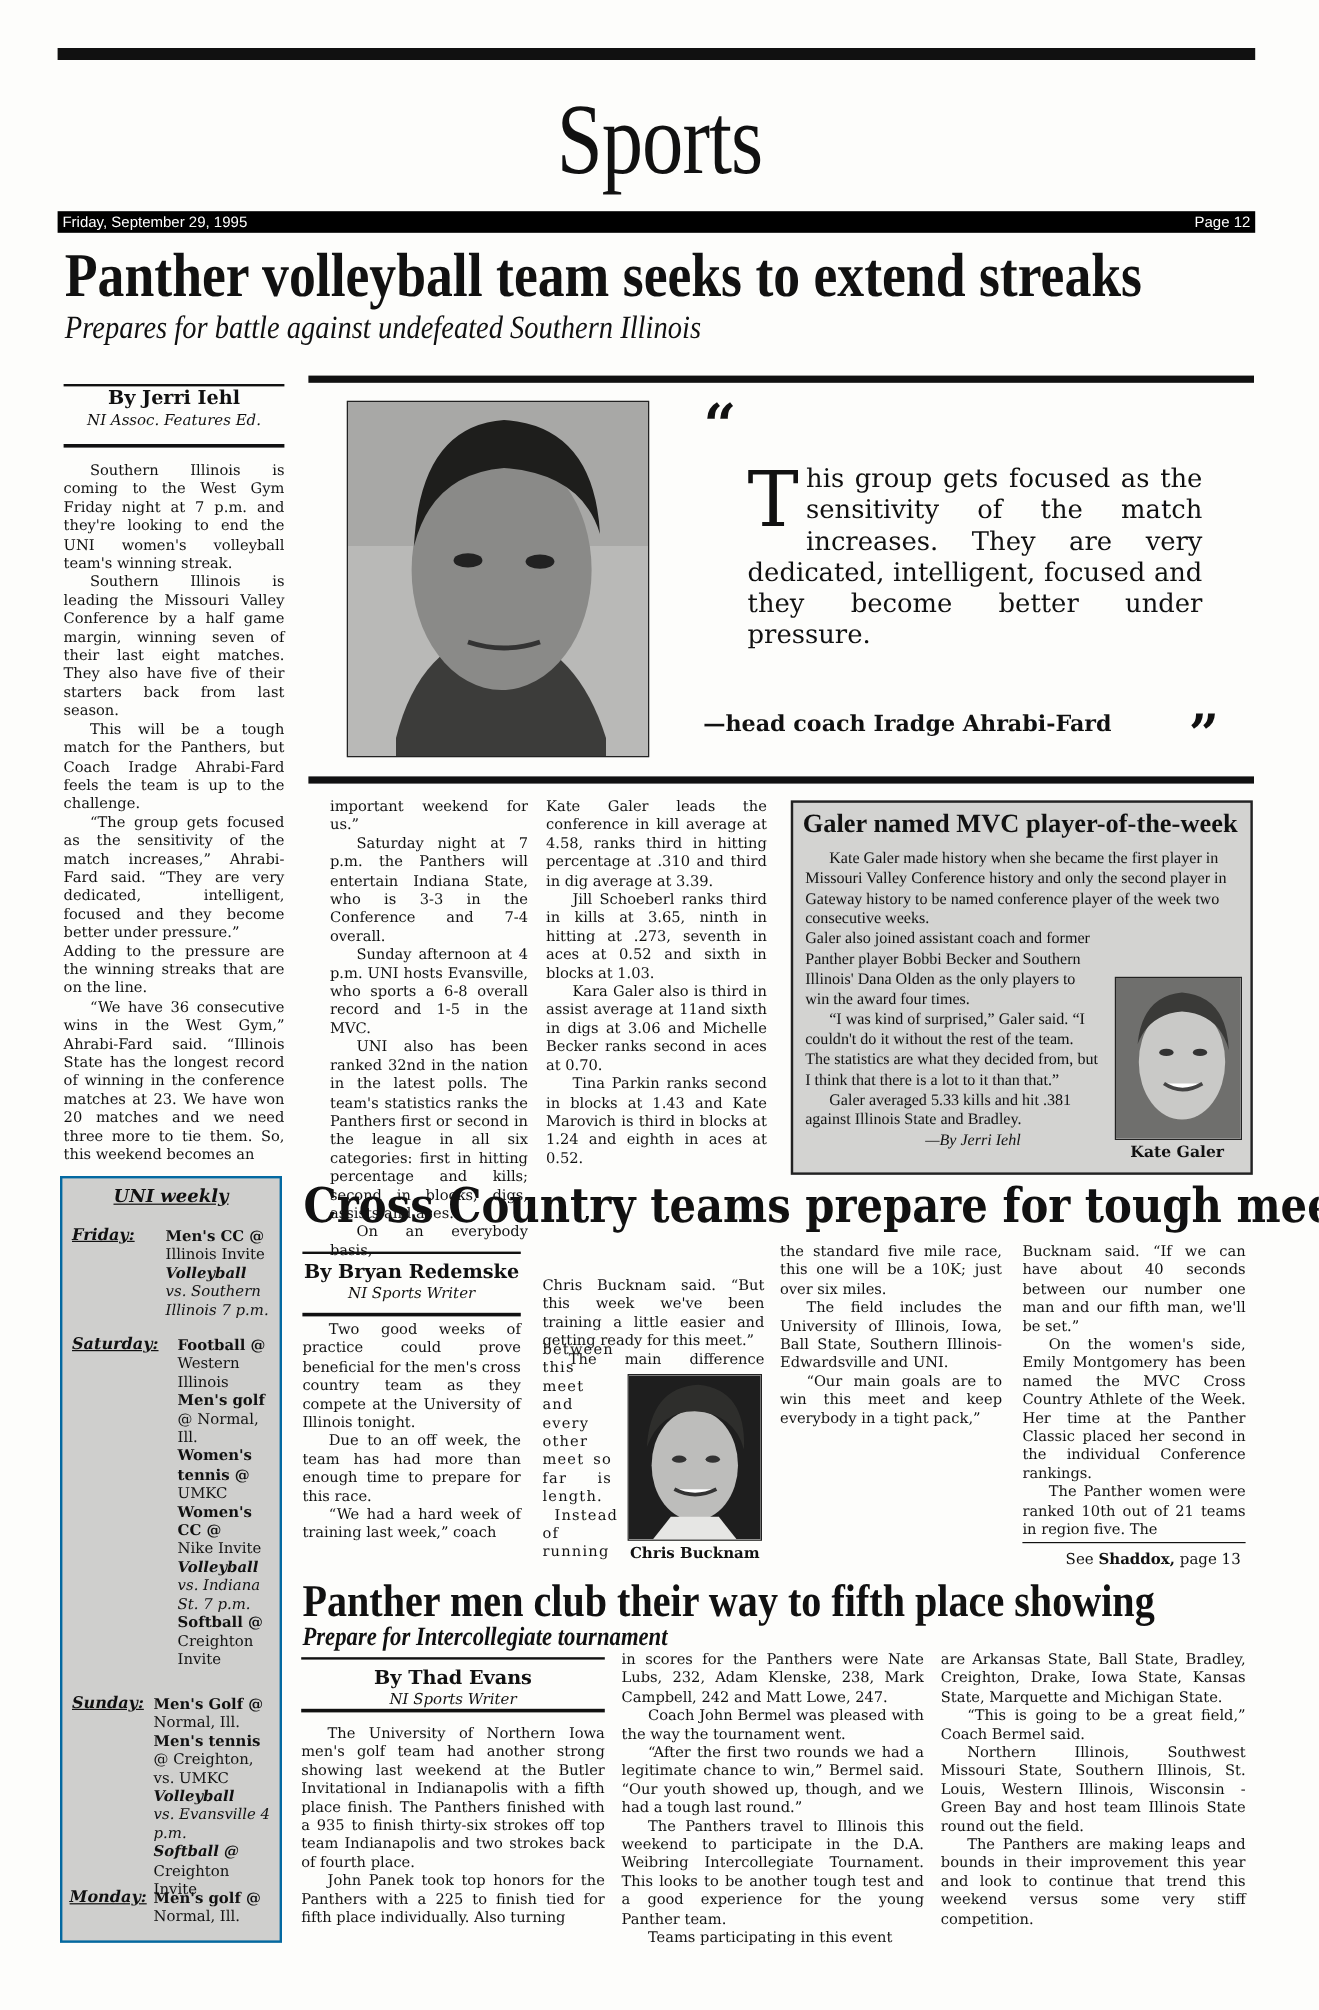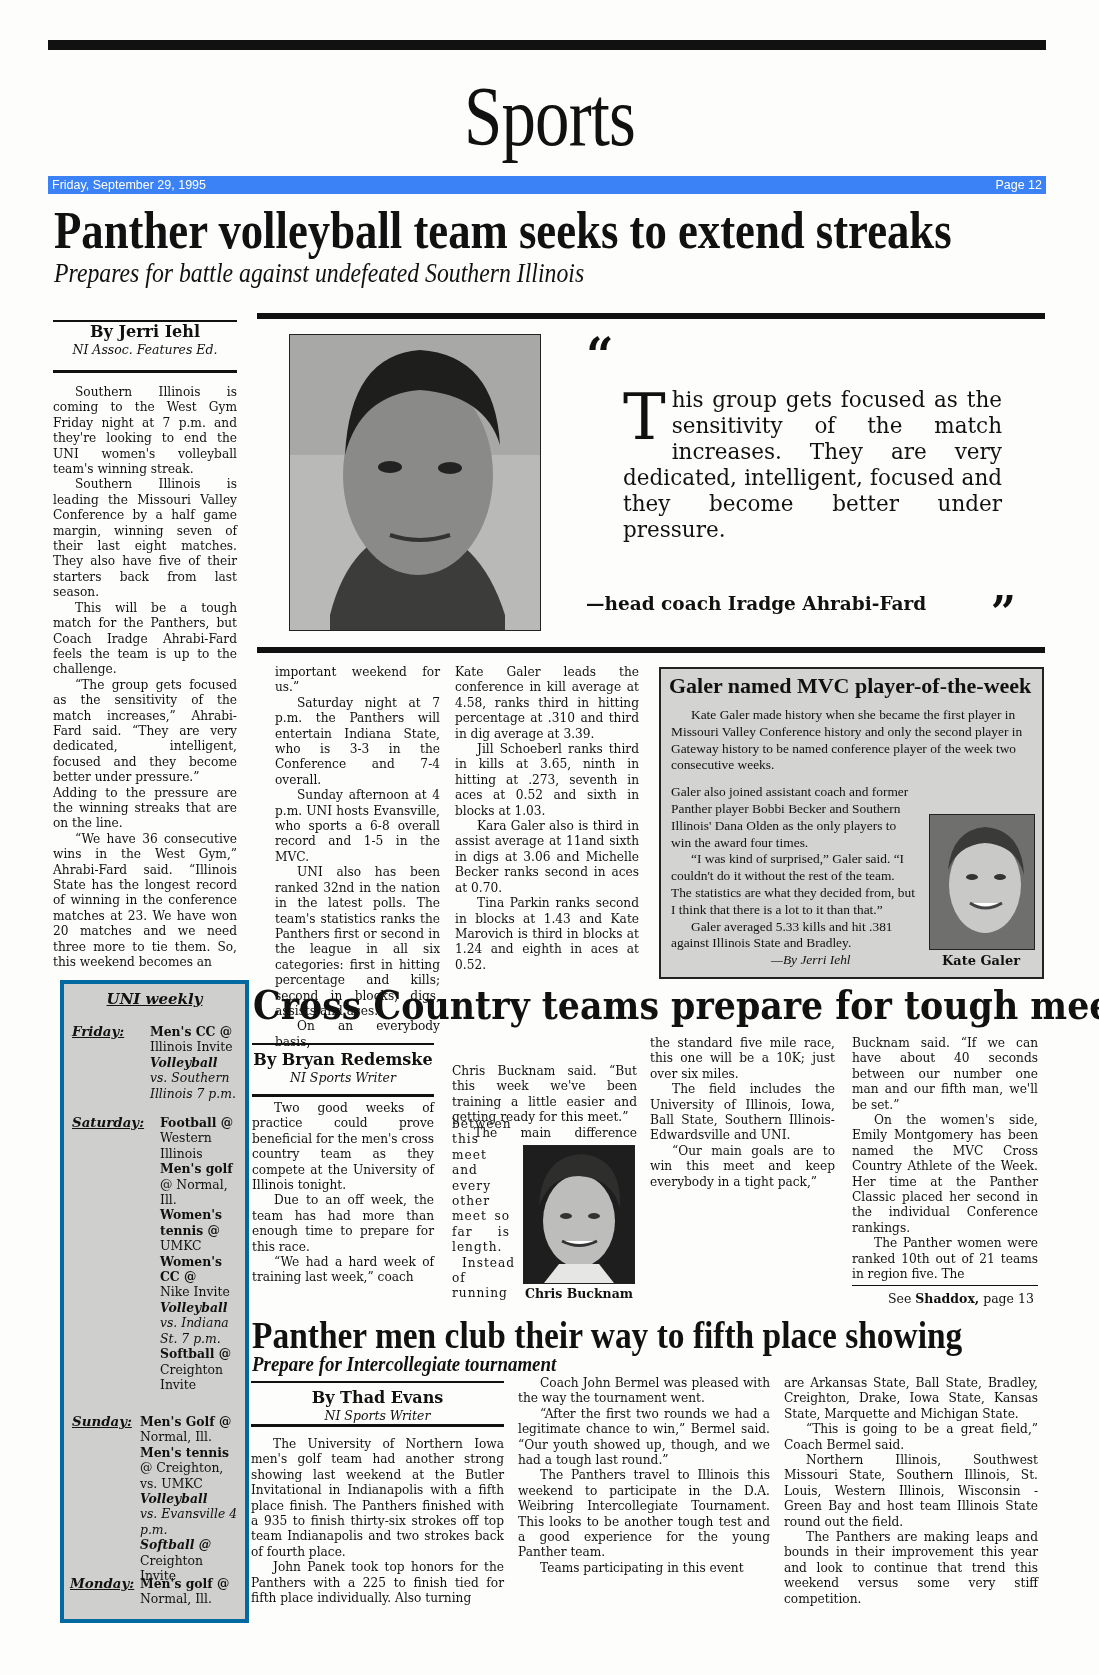--- a/index.html
+++ b/index.html
@@ -1,19 +1,19 @@
 <!DOCTYPE html>
 <html><head>
 <meta charset="utf-8">
 <style>
   html, body { margin: 0; padding: 0; background: #fdfdfb; }
   body { width: 1099px; height: 1675px; position: relative; overflow: hidden; color: #111; font-family: "DejaVu Serif", serif; }
   .rule { position: absolute; background: #111; }
   .masthead { position: absolute; left: 0; width: 1099px; top: 72px; text-align: center; font-family: "Liberation Serif", serif; font-size: 84px; line-height: 90px; transform: scaleX(0.82); letter-spacing: -1px; }
-  .dateline { position: absolute; left: 48px; top: 176px; width: 998px; height: 18px; background: #3b82f6; color: #fff; font-family: "Liberation Sans", sans-serif; font-size: 12.5px; line-height: 18px; }
+  .dateline { position: absolute; left: 48px; top: 176px; width: 998px; height: 18px; background: #000000; color: #fff; font-family: "Liberation Sans", sans-serif; font-size: 12.5px; line-height: 18px; }
   .dateline .left { position: absolute; left: 4px; top: 0; }
   .dateline .right { position: absolute; right: 4px; top: 0; }
   .headline { position: absolute; font-family: "Liberation Serif", serif; font-weight: bold; white-space: nowrap; transform-origin: left top; }
   .deck { position: absolute; font-family: "Liberation Serif", serif; font-style: italic; white-space: nowrap; transform-origin: left top; }
   .col { position: absolute; font-family: "DejaVu Serif", serif; font-size: 12.2px; line-height: 15.4px; text-align: justify; hyphens: manual; }
   .col p { margin: 0; text-indent: 22px; }
   .col p.noind { text-indent: 0; }
   .byline { position: absolute; text-align: center; font-family: "DejaVu Serif", serif; }
   .byline .name { font-weight: bold; font-size: 16px; line-height: 20px; }
   .byline .title { font-style: italic; font-size: 12.5px; line-height: 16px; }
@@ -21,21 +21,21 @@
   .photo svg { display: block; width: 100%; height: 100%; }
   .pull { position: absolute; font-family: "DejaVu Serif", serif; }
   .pull .quote-text { font-size: 21.5px; line-height: 26px; text-align: justify; }
   .pull .dropcap { float: left; font-size: 64px; line-height: 52px; margin: 4px 6px 0 0; }
   .pull .attrib { font-weight: bold; font-size: 18.5px; }
   .galer-box { position: absolute; left: 659px; top: 667px; width: 381px; height: 308px; border: 2px solid #222; background: #d3d3d1; }
   .galer-box .title { position: absolute; left: 8px; top: 4px; font-family: "Liberation Serif", serif; font-weight: bold; font-size: 22px; white-space: nowrap; }
   .galer-box .body { position: absolute; left: 10px; top: 38px; width: 360px; font-family: "Liberation Serif", serif; font-size: 13.4px; line-height: 16.8px; }
   .galer-box .body p { margin: 0; }
   .galer-box .body p.ind { text-indent: 20px; }
-  .weekly { position: absolute; left: 60px; top: 980px; width: 181px; height: 635px; border: 4px solid #0369a1; background: #cfcfcd; font-family: "DejaVu Serif", serif; font-size: 12.4px; line-height: 15.4px; }
+  .weekly { position: absolute; left: 50px; top: 980px; width: 181px; height: 635px; border: 2px solid #0369a1; background: #cfcfcd; font-family: "DejaVu Serif", serif; font-size: 12.4px; line-height: 15.4px; }
   .weekly .wtitle { text-align: center; font-weight: bold; font-style: italic; text-decoration: underline; font-size: 15px; margin-top: 8px; }
   .weekly .day { position: absolute; left: 8px; font-weight: bold; font-style: italic; text-decoration: underline; font-size: 13.4px; }
   .weekly .events { position: absolute; }
   .weekly .ev-b { font-weight: bold; }
   .weekly .ev-bi { font-weight: bold; font-style: italic; }
   .weekly .ev-i { font-style: italic; }
   .see { position: absolute; font-family: "DejaVu Serif", serif; font-size: 12.5px; }
 </style>
 </head>
 <body>
@@ -103,21 +103,21 @@
   <p class="noind">Kate Galer leads the conference in kill average at 4.58, ranks third in hitting percentage at .310 and third in dig average at 3.39.</p>
   <p>Jill Schoeberl ranks third in kills at 3.65, ninth in hitting at .273, seventh in aces at 0.52 and sixth in blocks at 1.03.</p>
   <p>Kara Galer also is third in assist average at 11and sixth in digs at 3.06 and Michelle Becker ranks second in aces at 0.70.</p>
   <p>Tina Parkin ranks second in blocks at 1.43 and Kate Marovich is third in blocks at 1.24 and eighth in aces at 0.52.</p>
 </div>
 
 <div class="galer-box">
   <div class="title">Galer named MVC player-of-the-week</div>
   <div class="body">
     <p class="ind">Kate Galer made history when she became the first player in Missouri Valley Conference history and only the second player in Gateway history to be named conference player of the week two consecutive weeks.</p>
-    <p style="width:238px;margin-top:10px;">Galer also joined assistant coach and former Panther player Bobbi Becker and Southern Illinois' Dana Olden as the only players to win the award four times.</p>
+    <p style="width:238px;">Galer also joined assistant coach and former Panther player Bobbi Becker and Southern Illinois' Dana Olden as the only players to win the award four times.</p>
     <p class="ind" style="width:245px;">“I was kind of surprised,” Galer said. “I couldn't do it without the rest of the team. The statistics are what they decided from, but I think that there is a lot to it than that.”</p>
     <p class="ind" style="width:245px;">Galer averaged 5.33 kills and hit .381 against Illinois State and Bradley.</p>
     <p style="font-style:italic; padding-left:100px;">—By Jerri Iehl</p>
   </div>
   <div class="photo" style="left:268px; top:145px; width:104px; height:134px;">
     <svg viewBox="0 0 104 134" preserveAspectRatio="none">
       <rect width="104" height="134" fill="#6f6f6d"></rect>
       <ellipse cx="55" cy="70" rx="36" ry="48" fill="#c9c9c7"></ellipse>
       <path d="M18 55 Q22 15 55 12 Q92 15 94 60 Q86 30 55 28 Q28 30 18 55 Z" fill="#3a3a38"></path>
       <ellipse cx="42" cy="62" rx="6" ry="3" fill="#333"></ellipse>
@@ -233,20 +233,21 @@
   <div class="name">By Thad Evans</div>
   <div class="title">NI Sports Writer</div>
 </div>
 <div class="rule" style="left:251px; top:1424px; width:253px; height:3px;"></div>
 
 <div class="col" style="left:251px; top:1437px; width:253px;">
   <p>The University of Northern Iowa men's golf team had another strong showing last weekend at the Butler Invitational in Indianapolis with a fifth place finish. The Panthers finished with a 935 to finish thirty-six strokes off top team Indianapolis and two strokes back of fourth place.</p>
   <p>John Panek took top honors for the Panthers with a 225 to finish tied for fifth place individually. Also turning</p>
 </div>
 <div class="col" style="left:518px; top:1376px; width:252px;">
+  <p class="noind">in scores for the Panthers were Nate Lubs, 232, Adam Klenske, 238, Mark Campbell, 242 and Matt Lowe, 247.</p>
   <p>Coach John Bermel was pleased with the way the tournament went.</p>
   <p>“After the first two rounds we had a legitimate chance to win,” Bermel said. “Our youth showed up, though, and we had a tough last round.”</p>
   <p>The Panthers travel to Illinois this weekend to participate in the D.A. Weibring Intercollegiate Tournament. This looks to be another tough test and a good experience for the young Panther team.</p>
   <p>Teams participating in this event</p>
 </div>
 <div class="col" style="left:784px; top:1376px; width:254px;">
   <p class="noind">are Arkansas State, Ball State, Bradley, Creighton, Drake, Iowa State, Kansas State, Marquette and Michigan State.</p>
   <p>“This is going to be a great field,” Coach Bermel said.</p>
   <p>Northern Illinois, Southwest Missouri State, Southern Illinois, St. Louis, Western Illinois, Wisconsin - Green Bay and host team Illinois State round out the field.</p>
   <p>The Panthers are making leaps and bounds in their improvement this year and look to continue that trend this weekend versus some very stiff competition.</p>

